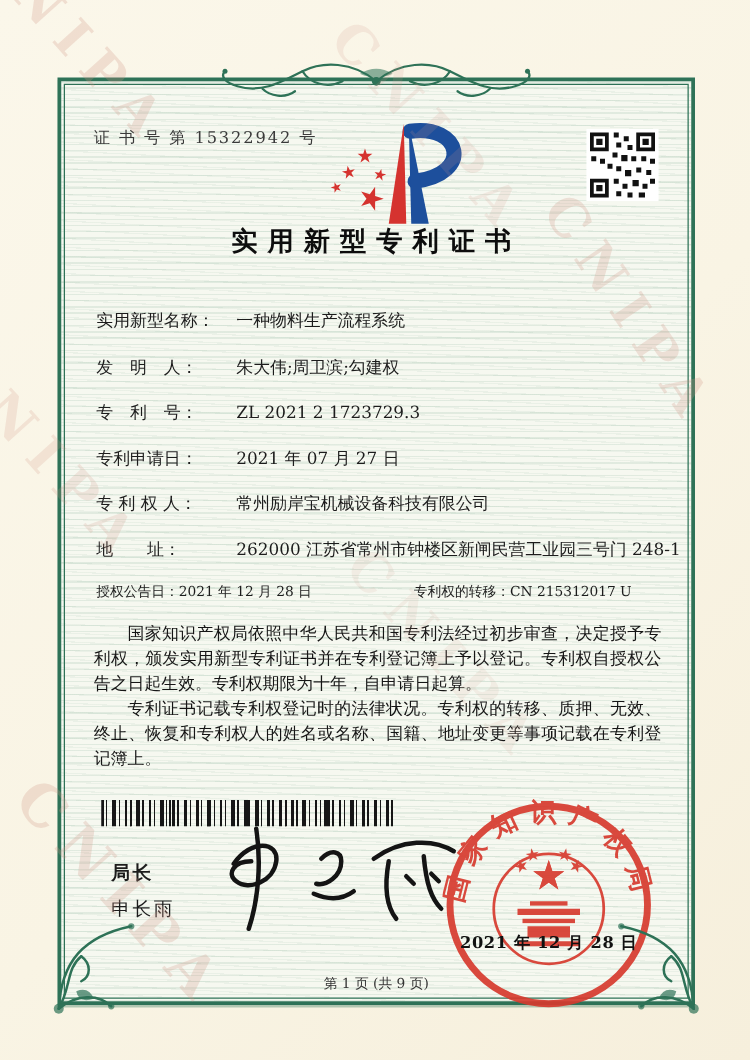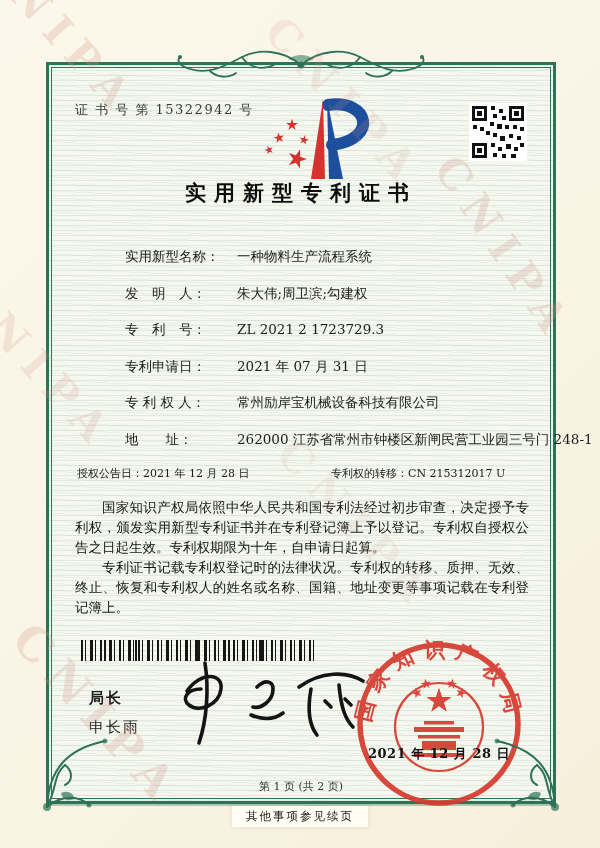--- a/index.html
+++ b/index.html
@@ -41,21 +41,21 @@
   
   .cert-no{position:absolute;left:26px;top:36px;font-size:13px;letter-spacing:1.5px;color:#3a3a3a;}
   .logo{position:absolute;left:196px;top:28px;width:155px;height:92px;}
   .qr{position:absolute;left:420px;top:38px;width:58px;height:58px;}
   .title{
     position:absolute;left:0;right:0;top:114px;text-align:center;
     font-size:21px;font-weight:700;letter-spacing:8px;color:#0d0d0d;
   }
   
   .fields{position:absolute;left:28px;top:183px;right:22px;font-size:13.5px;}
-  .field-row{height:22px;margin-bottom:14.5px;white-space:nowrap;margin-left:48px;}
+  .field-row{height:22px;margin-bottom:14.5px;white-space:nowrap;}
   .field-label{display:inline-block;width:112px;white-space:pre;color:#1c1c1c;}
   .field-value{color:#1c1c1c;}
   .grant-row{position:absolute;left:28px;top:401px;right:22px;font-size:11px;white-space:nowrap;}
   .grant-pair{display:inline-block;}
   .grant-pair.second{position:absolute;left:254px;}
   
   .body-text{
     position:absolute;left:26px;top:432px;width:454px;
     font-size:13.5px;line-height:20px;text-align:justify;color:#151515;
   }
@@ -213,21 +213,21 @@
       <div class="field-row">
         <span class="field-label">实用新型名称：</span><span class="field-value">一种物料生产流程系统</span>
       </div>
       <div class="field-row">
         <span class="field-label">发　明　人：</span><span class="field-value">朱大伟;周卫滨;勾建权</span>
       </div>
       <div class="field-row">
         <span class="field-label">专　利　号：</span><span class="field-value">ZL 2021 2 1723729.3</span>
       </div>
       <div class="field-row">
-        <span class="field-label">专利申请日：</span><span class="field-value">2021 年 07 月 31 日</span>
+        <span class="field-label">专利申请日：</span><span class="field-value">2021 年 07 月 27 日</span>
       </div>
       <div class="field-row">
         <span class="field-label">专 利 权 人：</span><span class="field-value">常州励岸宝机械设备科技有限公司</span>
       </div>
       <div class="field-row">
         <span class="field-label">地　　址：</span><span class="field-value">262000 江苏省常州市钟楼区新闸民营工业园三号门 248-1</span>
       </div>
     </div>
 
     <div class="grant-row">
@@ -283,17 +283,16 @@
             <rect x="60" y="88" width="50" height="5"></rect>
             <rect x="64" y="96" width="42" height="3.5"></rect>
             <rect x="68" y="102" width="34" height="9"></rect>
             <rect x="60" y="114" width="50" height="4"></rect>
           </g>
         </g>
       </svg>
       <div class="seal-date">2021 年 12 月 28 日</div>
     </div>
 
-    <div class="page-info">第 1 页 (共 2 页)</div>
+    <div class="page-info">第 1 页 (共 9 页)</div>
   </div>
 
-  <div class="continuation">其他事项参见续页</div>
 </div>
 
 </body></html>

